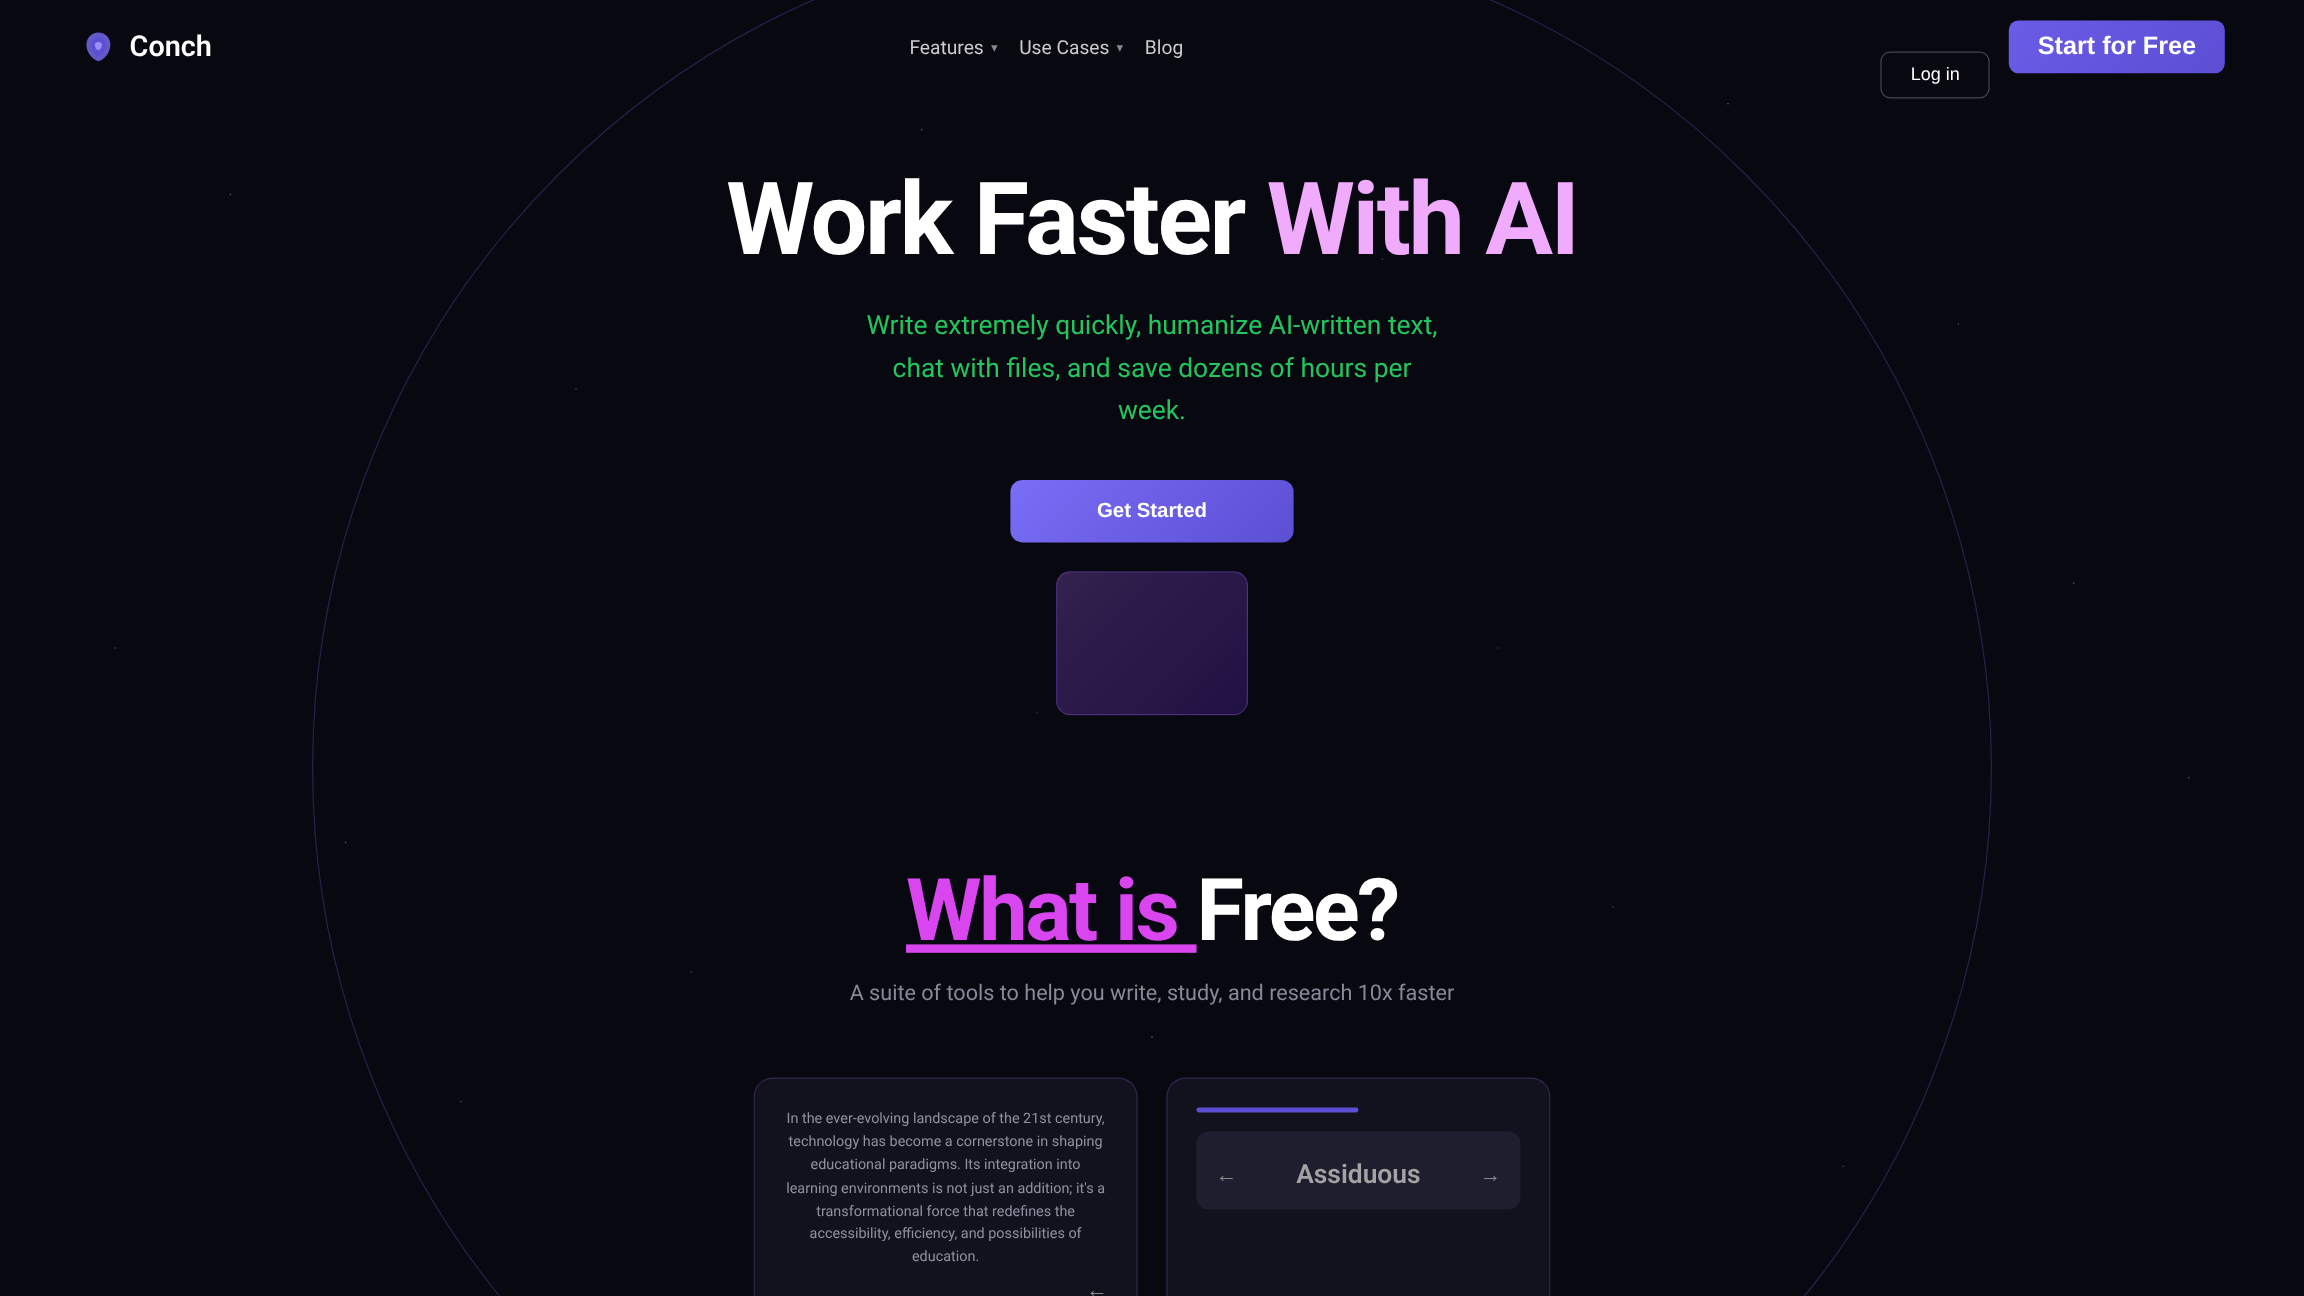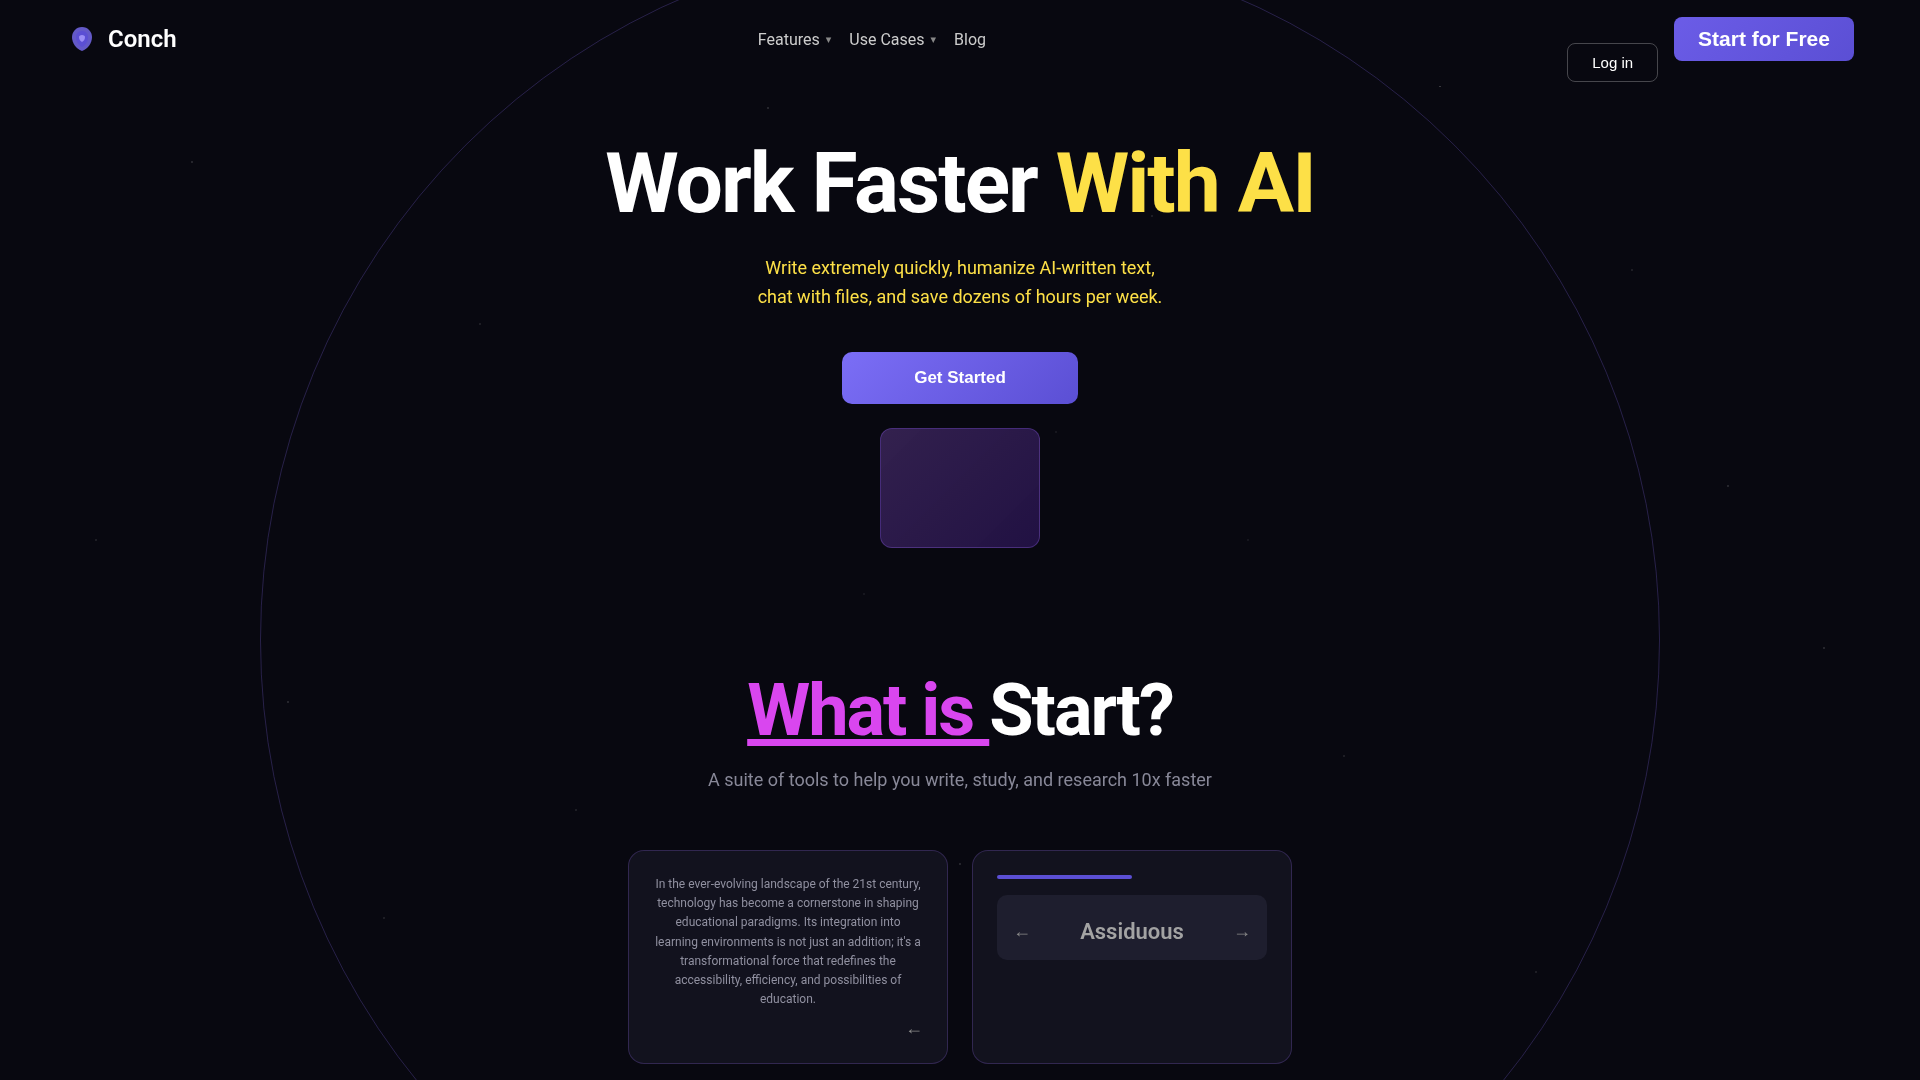--- a/index.html
+++ b/index.html
@@ -149,26 +149,26 @@
     .hero-title {
       font-size: 84px;
       font-weight: 700;
       line-height: 1.1;
       letter-spacing: -2px;
       color: #ffffff;
       margin-bottom: 24px;
     }
 
     .hero-title .highlight {
-      color: #fde047;
+      color: #f0abfc;
     }
 
     .hero-subtitle {
-      font-size: 18px;
-      color: #fde047;
+      font-size: 22px;
+      color: #22c55e;
       line-height: 1.6;
       max-width: 480px;
       margin-bottom: 40px;
     }
 
     .btn-get-started {
       padding: 16px 72px;
       border: none;
       border-radius: 10px;
       background: linear-gradient(135deg, #7b6ef6, #5b4fd4);
@@ -334,21 +334,21 @@
   <p class="hero-subtitle">
     <span>Write extremely quickly, humanize AI-written text,</span><br>
     <span>chat with files, and save dozens of hours per week.</span>
   </p>
   <button class="btn-get-started">Get Started</button>
   <div class="demo-box"></div>
 </section>
 
 <section class="what-section">
   <h2 class="what-title">
-    <span class="dim">What is </span><span class="bright">Start?</span>
+    <span class="dim">What is </span><span class="bright">Free?</span>
   </h2>
   <p class="what-subtitle">A suite of tools to help you write, study, and research 10x faster</p>
 
   <div class="cards-row">
 
     <div class="feature-card">
       <div class="card-text-content">
         <span>In the ever-evolving landscape of the 21st century, technology has become a cornerstone in shaping educational paradigms. Its integration into learning environments is not just an addition; it's a transformational force that redefines the accessibility, efficiency, and possibilities of education.</span>
       </div>
 

